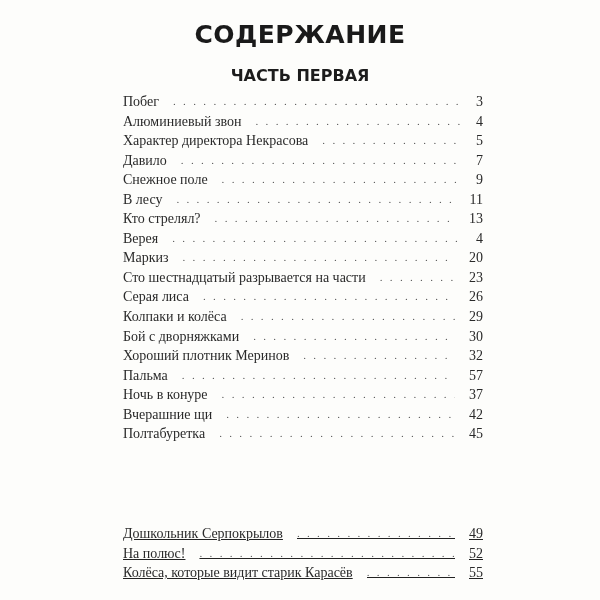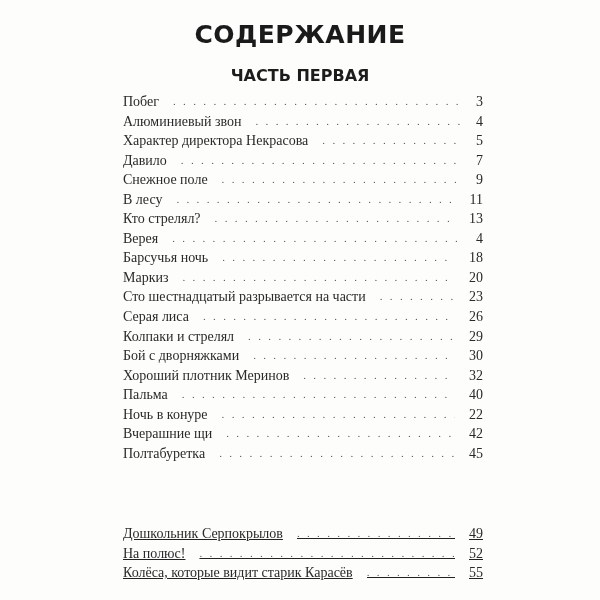--- a/index.html
+++ b/index.html
@@ -78,63 +78,58 @@
         <span class="t">Кто стрелял?</span>
         <span class="d"></span>
         <span class="p">13</span>
       </div>
       <div class="row">
         <span class="t">Верея</span>
         <span class="d"></span>
         <span class="p">4</span>
       </div>
       <div class="row">
-        <span class="t">Барсучья ночь</span>
-        <span class="d"></span>
-        <span class="p">18</span>
-      </div>
-      <div class="row">
         <span class="t">Маркиз</span>
         <span class="d"></span>
         <span class="p">20</span>
       </div>
       <div class="row">
         <span class="t">Сто шестнадцатый разрывается на части</span>
         <span class="d"></span>
         <span class="p">23</span>
       </div>
       <div class="row">
         <span class="t">Серая лиса</span>
         <span class="d"></span>
         <span class="p">26</span>
       </div>
       <div class="row">
-        <span class="t">Колпаки и стрелял</span>
+        <span class="t">Колпаки и колёса</span>
         <span class="d"></span>
         <span class="p">29</span>
       </div>
       <div class="row">
         <span class="t">Бой с дворняжками</span>
         <span class="d"></span>
         <span class="p">30</span>
       </div>
       <div class="row">
         <span class="t">Хороший плотник Меринов</span>
         <span class="d"></span>
         <span class="p">32</span>
       </div>
       <div class="row">
         <span class="t">Пальма</span>
         <span class="d"></span>
-        <span class="p">40</span>
+        <span class="p">57</span>
       </div>
       <div class="row">
         <span class="t">Ночь в конуре</span>
         <span class="d"></span>
-        <span class="p">22</span>
+        <span class="p">37</span>
       </div>
       <div class="row">
         <span class="t">Вчерашние щи</span>
         <span class="d"></span>
         <span class="p">42</span>
       </div>
       <div class="row">
         <span class="t">Полтабуретка</span>
         <span class="d"></span>
         <span class="p">45</span>

